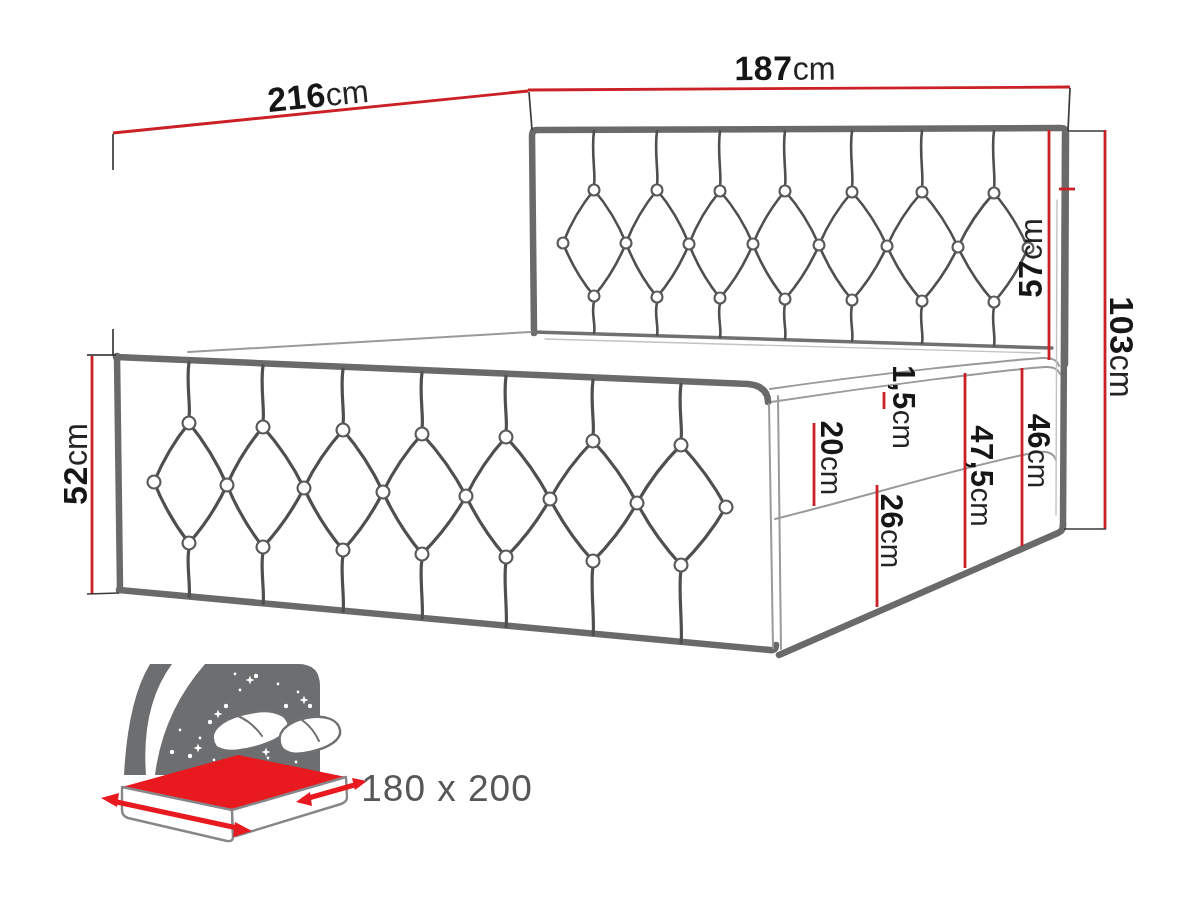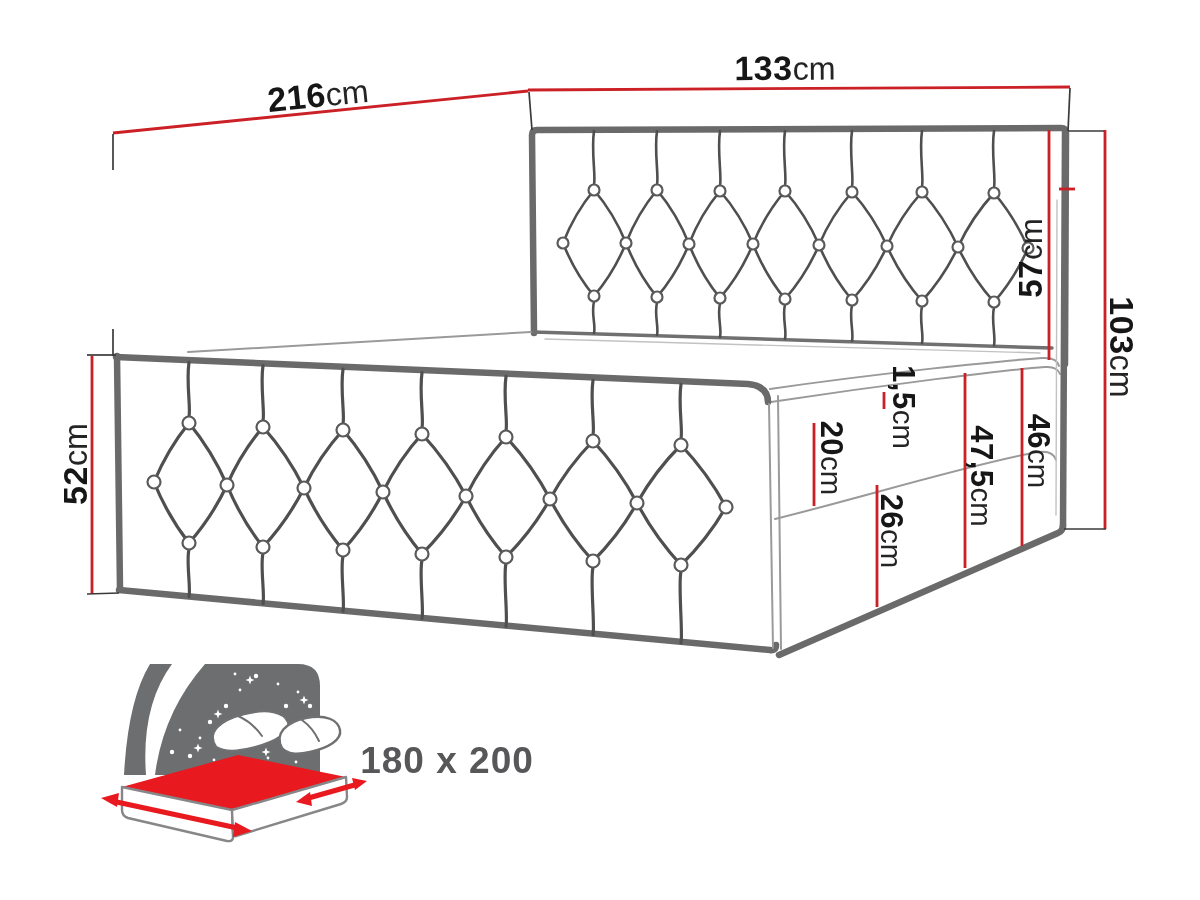--- a/index.html
+++ b/index.html
@@ -16,21 +16,21 @@
   .tuft{fill:none;stroke:var(--tuft);stroke-linecap:round;}
   .btn{fill:#ffffff;stroke:#5a5a5a;stroke-width:2.2;}
   .dim-line{fill:none;stroke:var(--red);stroke-width:2.8;stroke-linecap:butt;}
   .tick{fill:none;stroke:#3a3a3a;stroke-width:1.7;stroke-linecap:butt;}
 
   
   .dim{position:absolute;transform:translate(-50%,-50%) rotate(var(--r,0deg));
        white-space:nowrap;line-height:1;font-weight:700;color:var(--label);letter-spacing:.5px;}
   .dim .u{font-weight:400;color:#242424;font-size:.95em;letter-spacing:0;}
   .size-label{position:absolute;transform:translate(-50%,-50%);white-space:nowrap;line-height:1;
-       font-weight:700;font-size:37px;color:var(--sizetext);letter-spacing:1px;}
+       font-weight:400;font-size:37px;color:var(--sizetext);letter-spacing:1px;margin-top:28px;}
 
   
   .igray{fill:var(--igray);stroke:none;}
   .istar{fill:#ffffff;}
   .ipillow{fill:#ffffff;stroke:#6f7072;stroke-width:2.4;stroke-linejoin:round;}
   .ipillow-fold{fill:none;stroke:#6f7072;stroke-width:2;stroke-linecap:round;}
   .imat-top{fill:var(--ired);stroke:none;}
   .imat-face{fill:#ffffff;stroke:#87878a;stroke-width:2.4;stroke-linejoin:round;}
   .iarrow{stroke:var(--ired);stroke-width:5;fill:none;stroke-linecap:round;}
   .iarrow-head{fill:var(--ired);stroke:none;}
@@ -269,21 +269,21 @@
       <path class="iarrow" d="M305,799 L358,784"></path>
       <polygon class="iarrow-head" points="296,802 312,806 310,792"></polygon>
       <polygon class="iarrow-head" points="367,781 355,790 352,778"></polygon>
     </g>
   </svg>
 
   <div class="dim" style="left:318px;top:95px;--r:-5.8deg;font-size:34px;">
     <span>216</span><span class="u">cm</span>
   </div>
   <div class="dim" style="left:785px;top:68px;--r:-0.5deg;font-size:34px;">
-    <span>133</span><span class="u">cm</span>
+    <span>187</span><span class="u">cm</span>
   </div>
   <div class="dim" style="left:1031px;top:258px;--r:-90deg;font-size:33px;">
     <span>57</span><span class="u">cm</span>
   </div>
   <div class="dim" style="left:1122px;top:347px;--r:90deg;font-size:34px;">
     <span>103</span><span class="u">cm</span>
   </div>
   <div class="dim" style="left:75px;top:464px;--r:-90deg;font-size:34px;">
     <span>52</span><span class="u">cm</span>
   </div>

